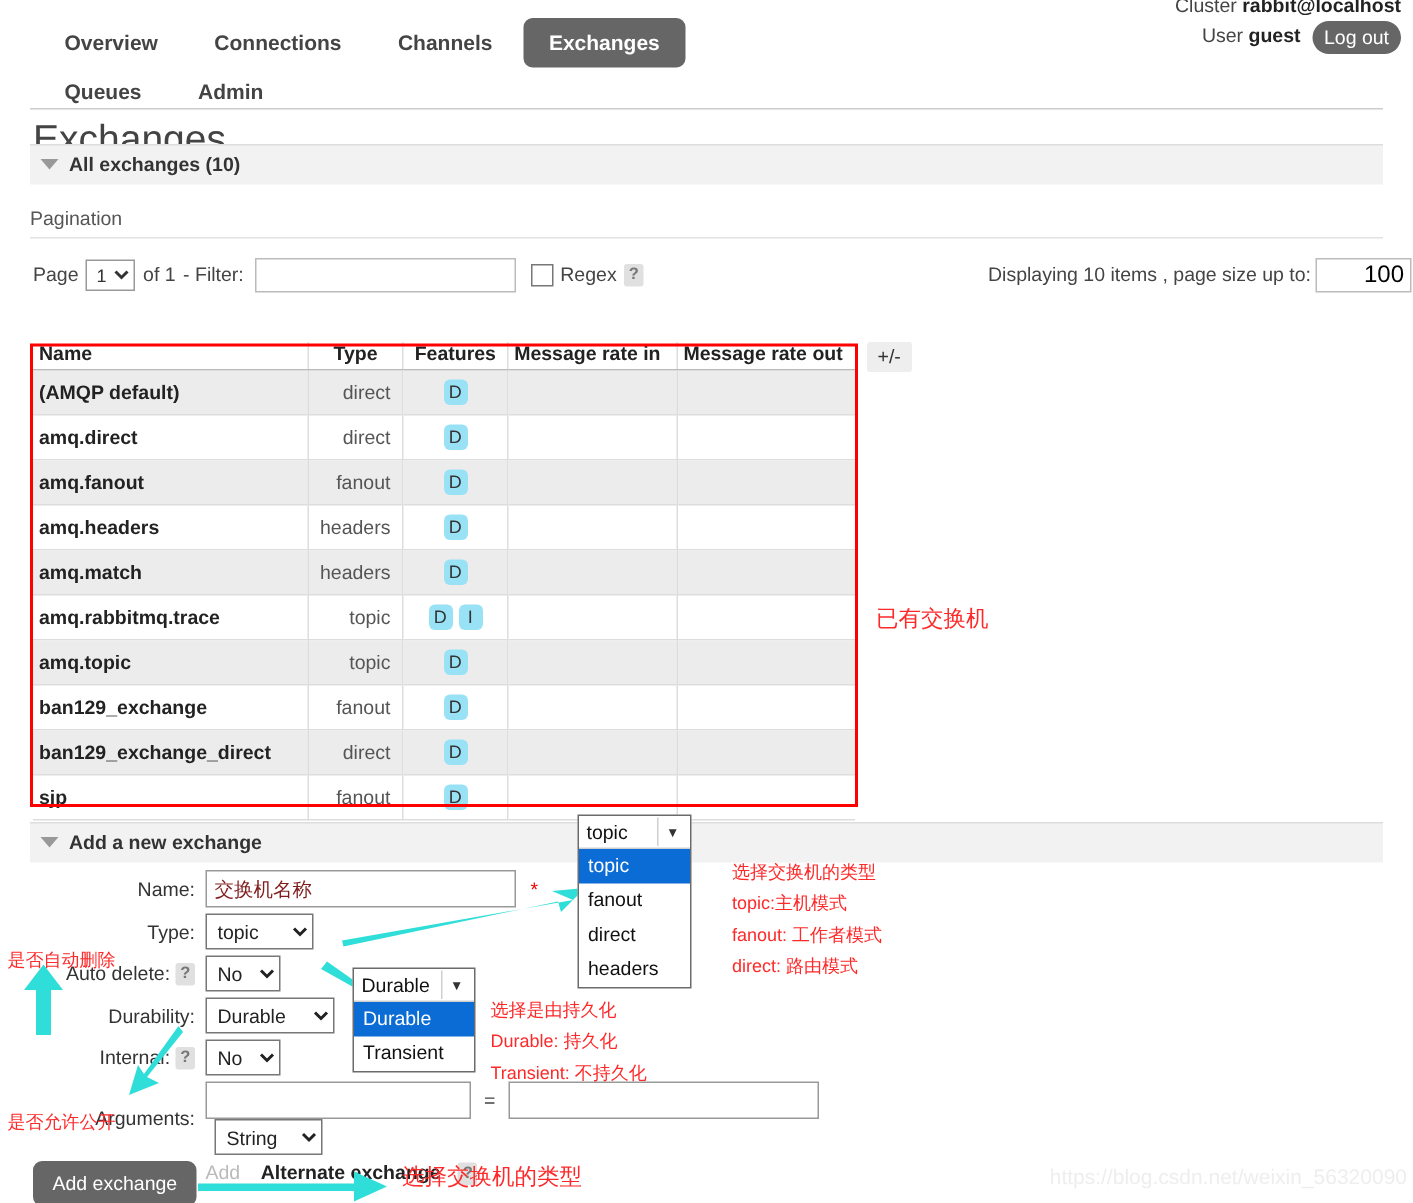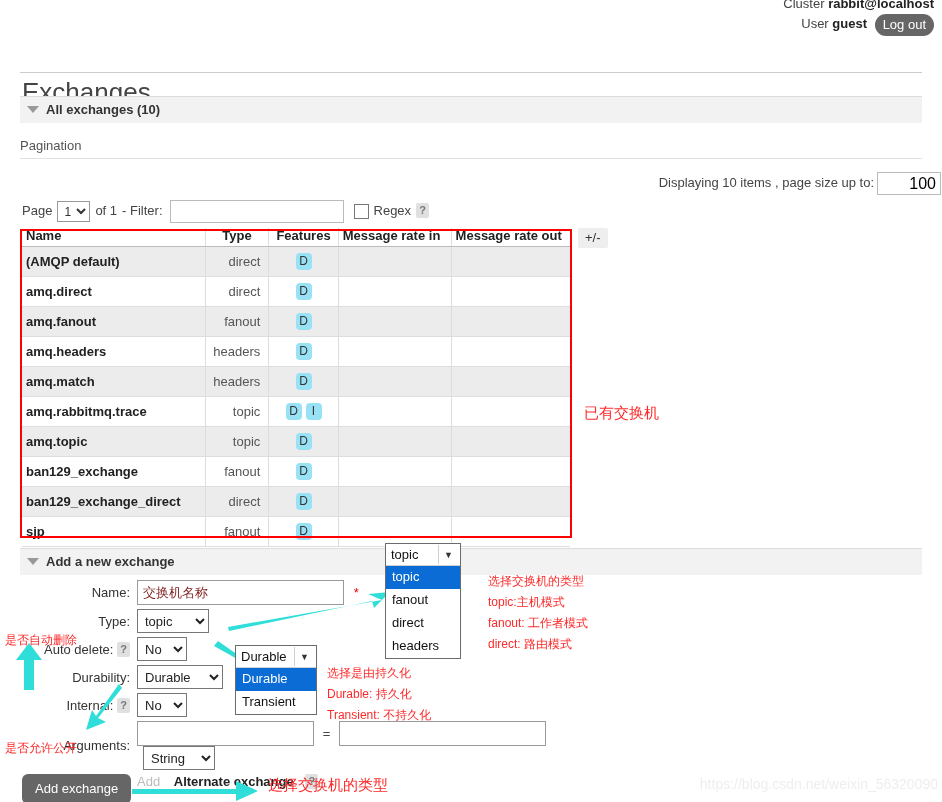--- a/index.html
+++ b/index.html
@@ -53,21 +53,21 @@
     border-top:7px solid #999;
   }
   .section-bar .lbl{
     position:absolute;left:26px;top:5px;font-weight:bold;font-size:13px;color:#333;
   }
 
   
   .pagination-label{position:absolute;left:20px;top:138px;font-size:13px;color:#555;}
   .pagination-rule{position:absolute;left:20px;top:158px;width:902px;height:1px;background:#e2e2e2;}
 
-  .pagrow{position:absolute;left:22px;top:172px;width:900px;height:24px;margin-top:28px;}
+  .pagrow{position:absolute;left:22px;top:172px;width:900px;height:24px;}
   .pagrow .t{float:left;font-size:13px;color:#444;line-height:22px;margin-right:5px;}
   select.mini{
     font-family:inherit;font-size:12px;height:21px;padding:1px 2px;
     border:1px solid #999;background:#fff;color:#333;float:left;margin:1px 5px 0 0;
   }
   input.filter{
     float:left;width:164px;height:17px;border:1px solid #bbb;background:#fff;
     font-family:inherit;font-size:13px;padding:2px 4px;margin:0 10px 0 2px;
   }
   .chk{float:left;width:13px;height:13px;border:1px solid #777;background:#fff;margin:4px 5px 0 0;}
@@ -187,20 +187,32 @@
       <span>Cluster</span>
       <b>rabbit@localhost</b>
     </div>
     <div class="user-line">
       <span>User</span>
       <b>guest</b>
       <button class="logout-btn">Log out</button>
     </div>
   </div>
 
+  <div class="nav">
+    <ul>
+      <li><a href="#">Overview</a></li>
+      <li><a href="#">Connections</a></li>
+      <li><a href="#">Channels</a></li>
+      <li><a href="#" class="active">Exchanges</a></li>
+    </ul>
+    <ul class="navrow2">
+      <li><a href="#">Queues</a></li>
+      <li><a href="#">Admin</a></li>
+    </ul>
+  </div>
   <div class="navline"></div>
 
   <h1 class="page-title">Exchanges</h1>
 
   <div class="section-bar" style="top:96px;">
     <span class="tri"></span>
     <span class="lbl">All exchanges (10)</span>
   </div>
 
   <div class="pagination-label">Pagination</div>

